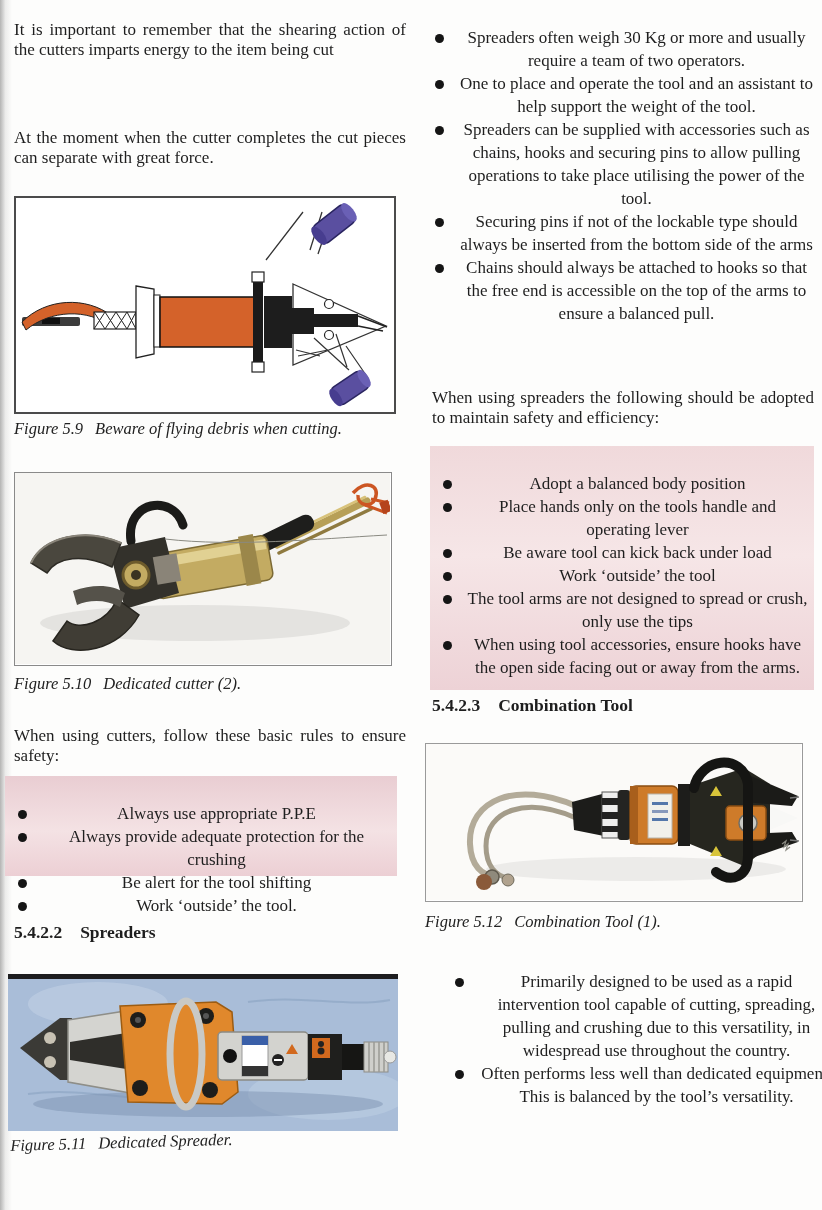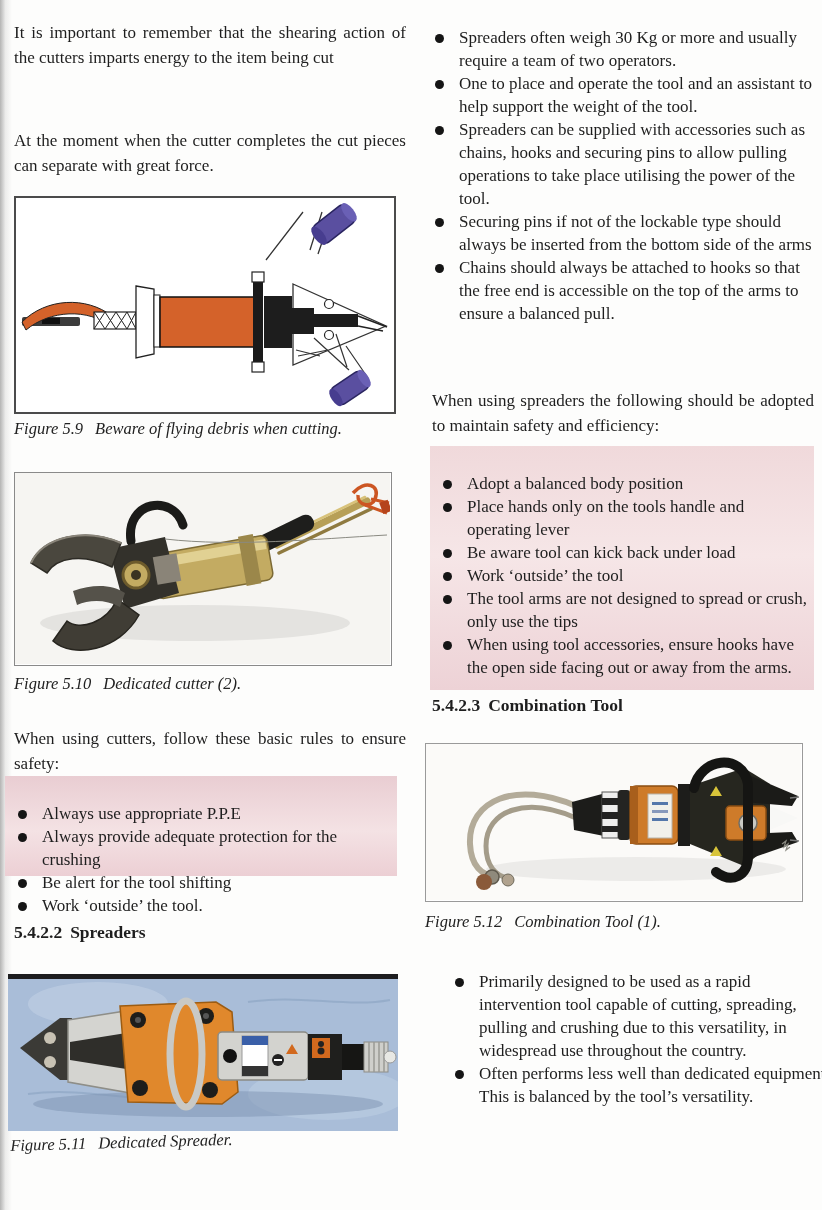--- a/index.html
+++ b/index.html
@@ -8,38 +8,38 @@
     background:#fdfdfc;
     font-family:"Liberation Serif","DejaVu Serif",serif;
     color:#1e1e1e;
   }
   .abs{position:absolute;}
   .page-edge{
     position:absolute;left:0;top:0;width:12px;height:100%;
     background:linear-gradient(90deg,rgba(70,70,70,.40),rgba(130,130,130,.14) 45%,rgba(255,255,255,0));
     pointer-events:none;
   }
-  .para{font-size:17px;line-height:25px;text-align:justify;}
+  .para{font-size:17px;line-height:20px;text-align:justify;}
   ul.blist{list-style:none;margin:0;padding:0;}
   ul.blist li{
     position:relative;padding-left:27px;font-size:17px;line-height:23px;
-    text-align:left;
+    text-align:center;
   }
   ul.blist li::before{
     content:"";position:absolute;left:3px;top:7.5px;width:9px;height:9px;
     border-radius:50%;background:#151515;
   }
   .hl{
     background:linear-gradient(180deg,var(--highlight-pink) 0%,#f4e2e4 55%,#eccfd4 100%);
   }
   .hl-pad{padding:26px 6px 10px 10px;box-sizing:border-box;}
   .caption{font-size:16.5px;font-style:italic;color:#222;white-space:nowrap;}
   .caption .cap-label{margin-right:12px;}
   .heading{font-size:17.5px;font-weight:bold;white-space:nowrap;}
-  .heading .h-num{margin-right:8px;text-align:center;}
+  .heading .h-num{margin-right:18px;text-align:center;}
   .figbox{background:#fff;box-sizing:border-box;}
   .figbox svg{display:block;}
   .b-dark{border:2px solid #4b4b4b;}
   .b-mid{border:1.5px solid #8a8a8a;}
   .b-light{border:1.5px solid #9a9a9a;}
 </style>
 </head>
 <body>
 
 <div class="page-edge"></div>

